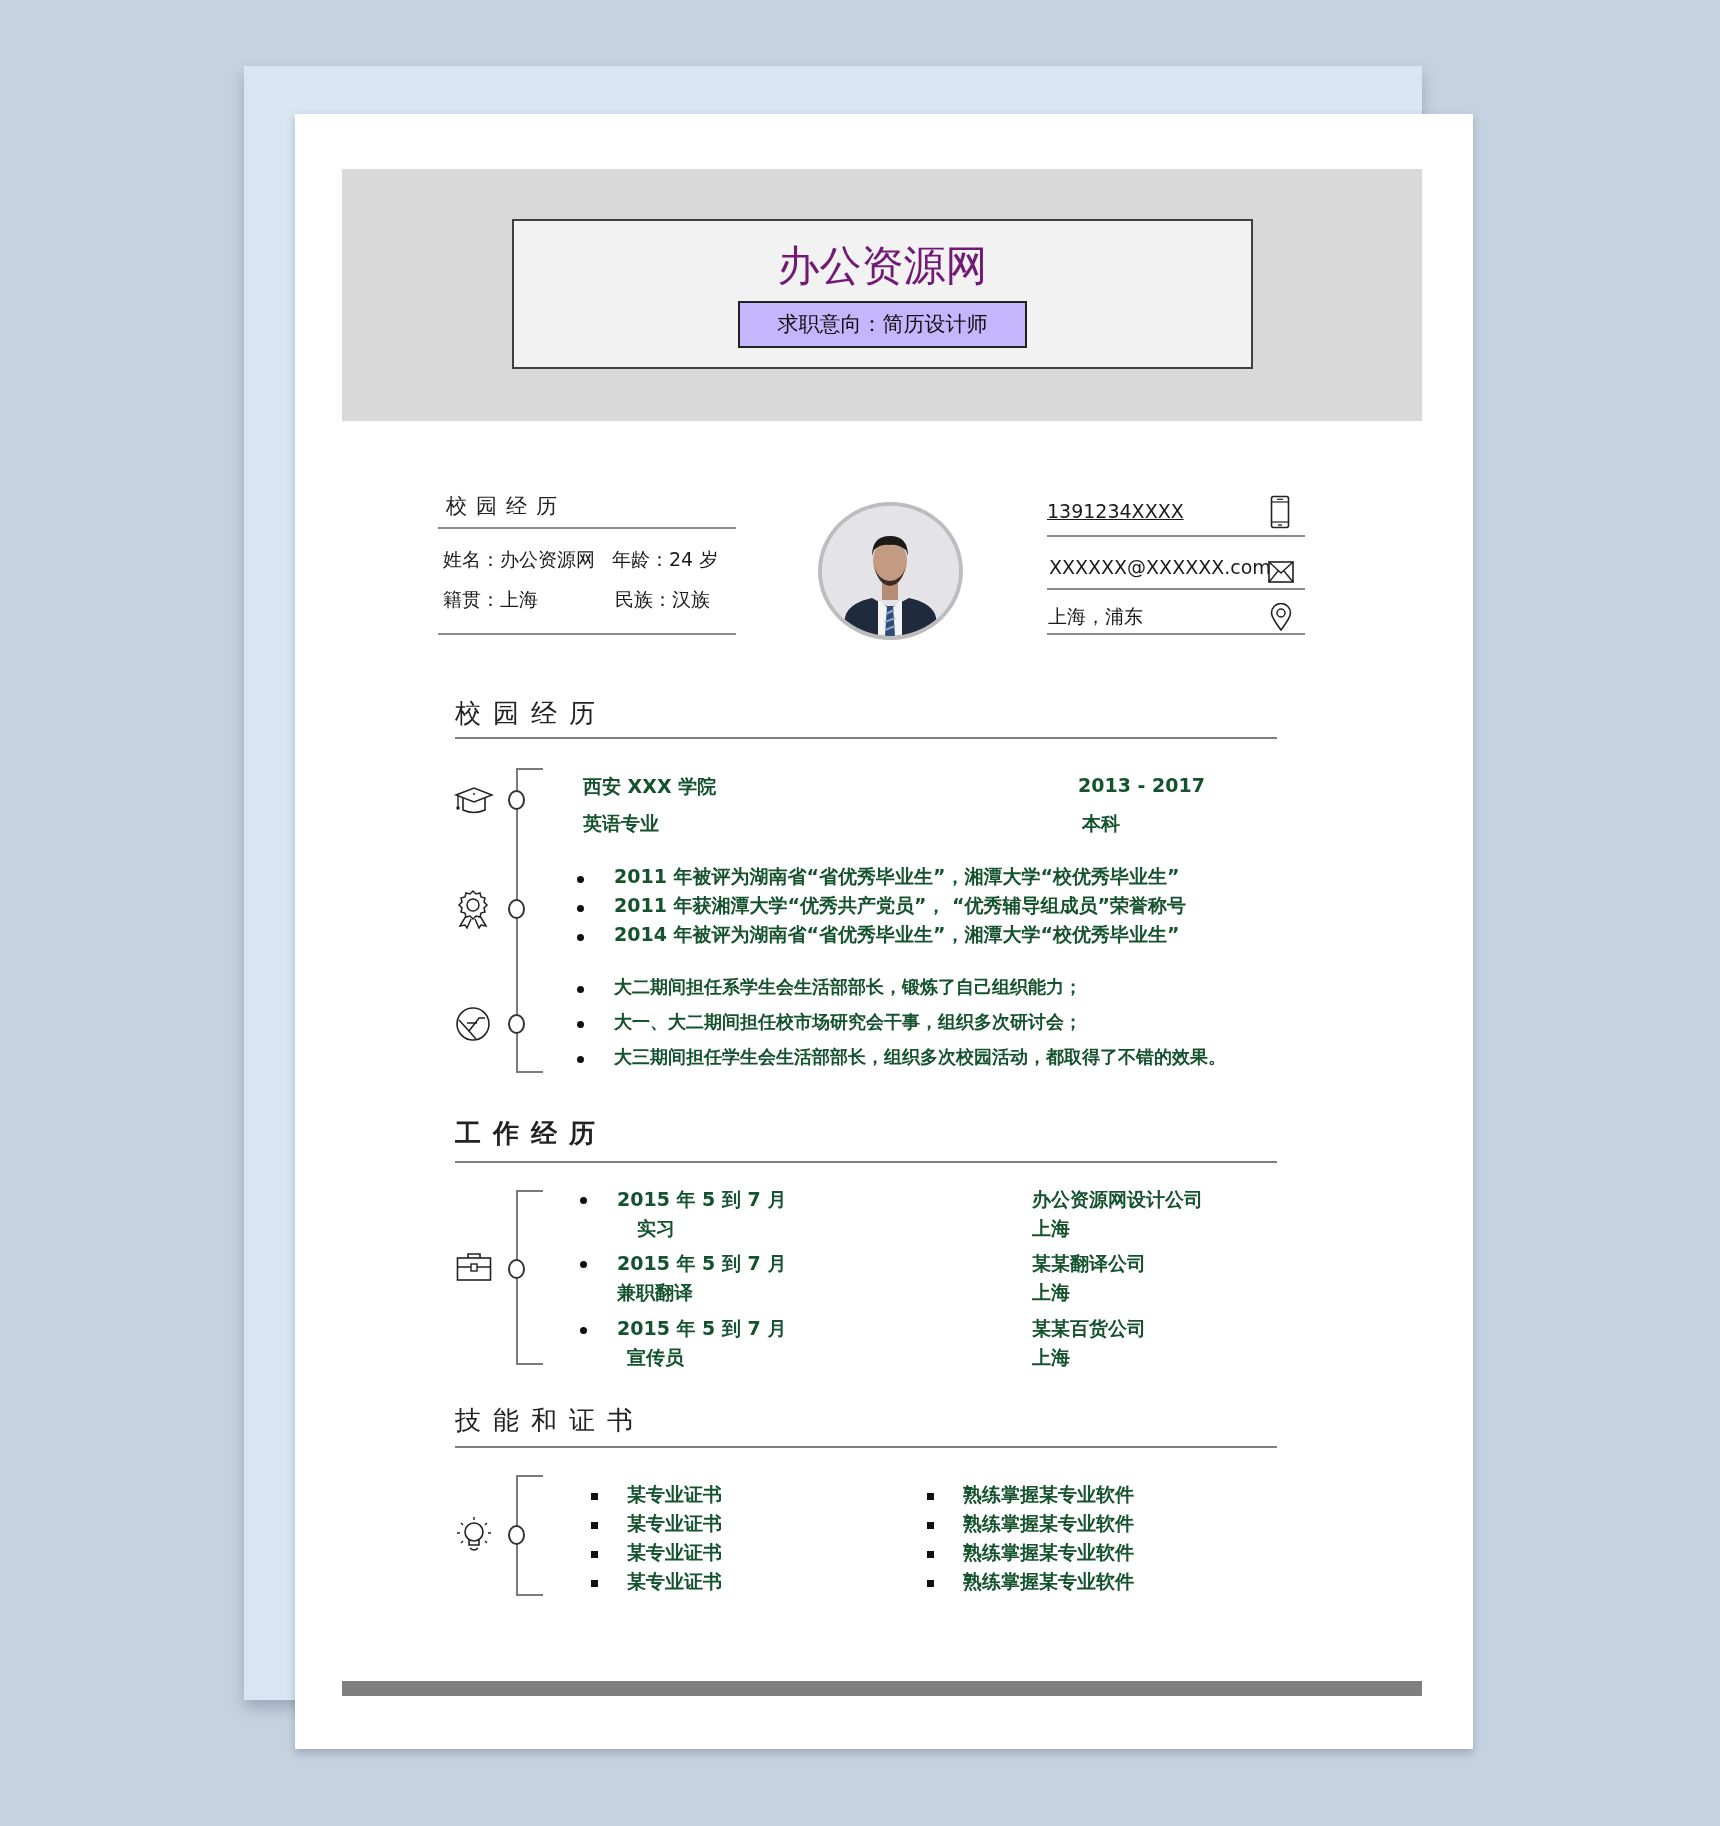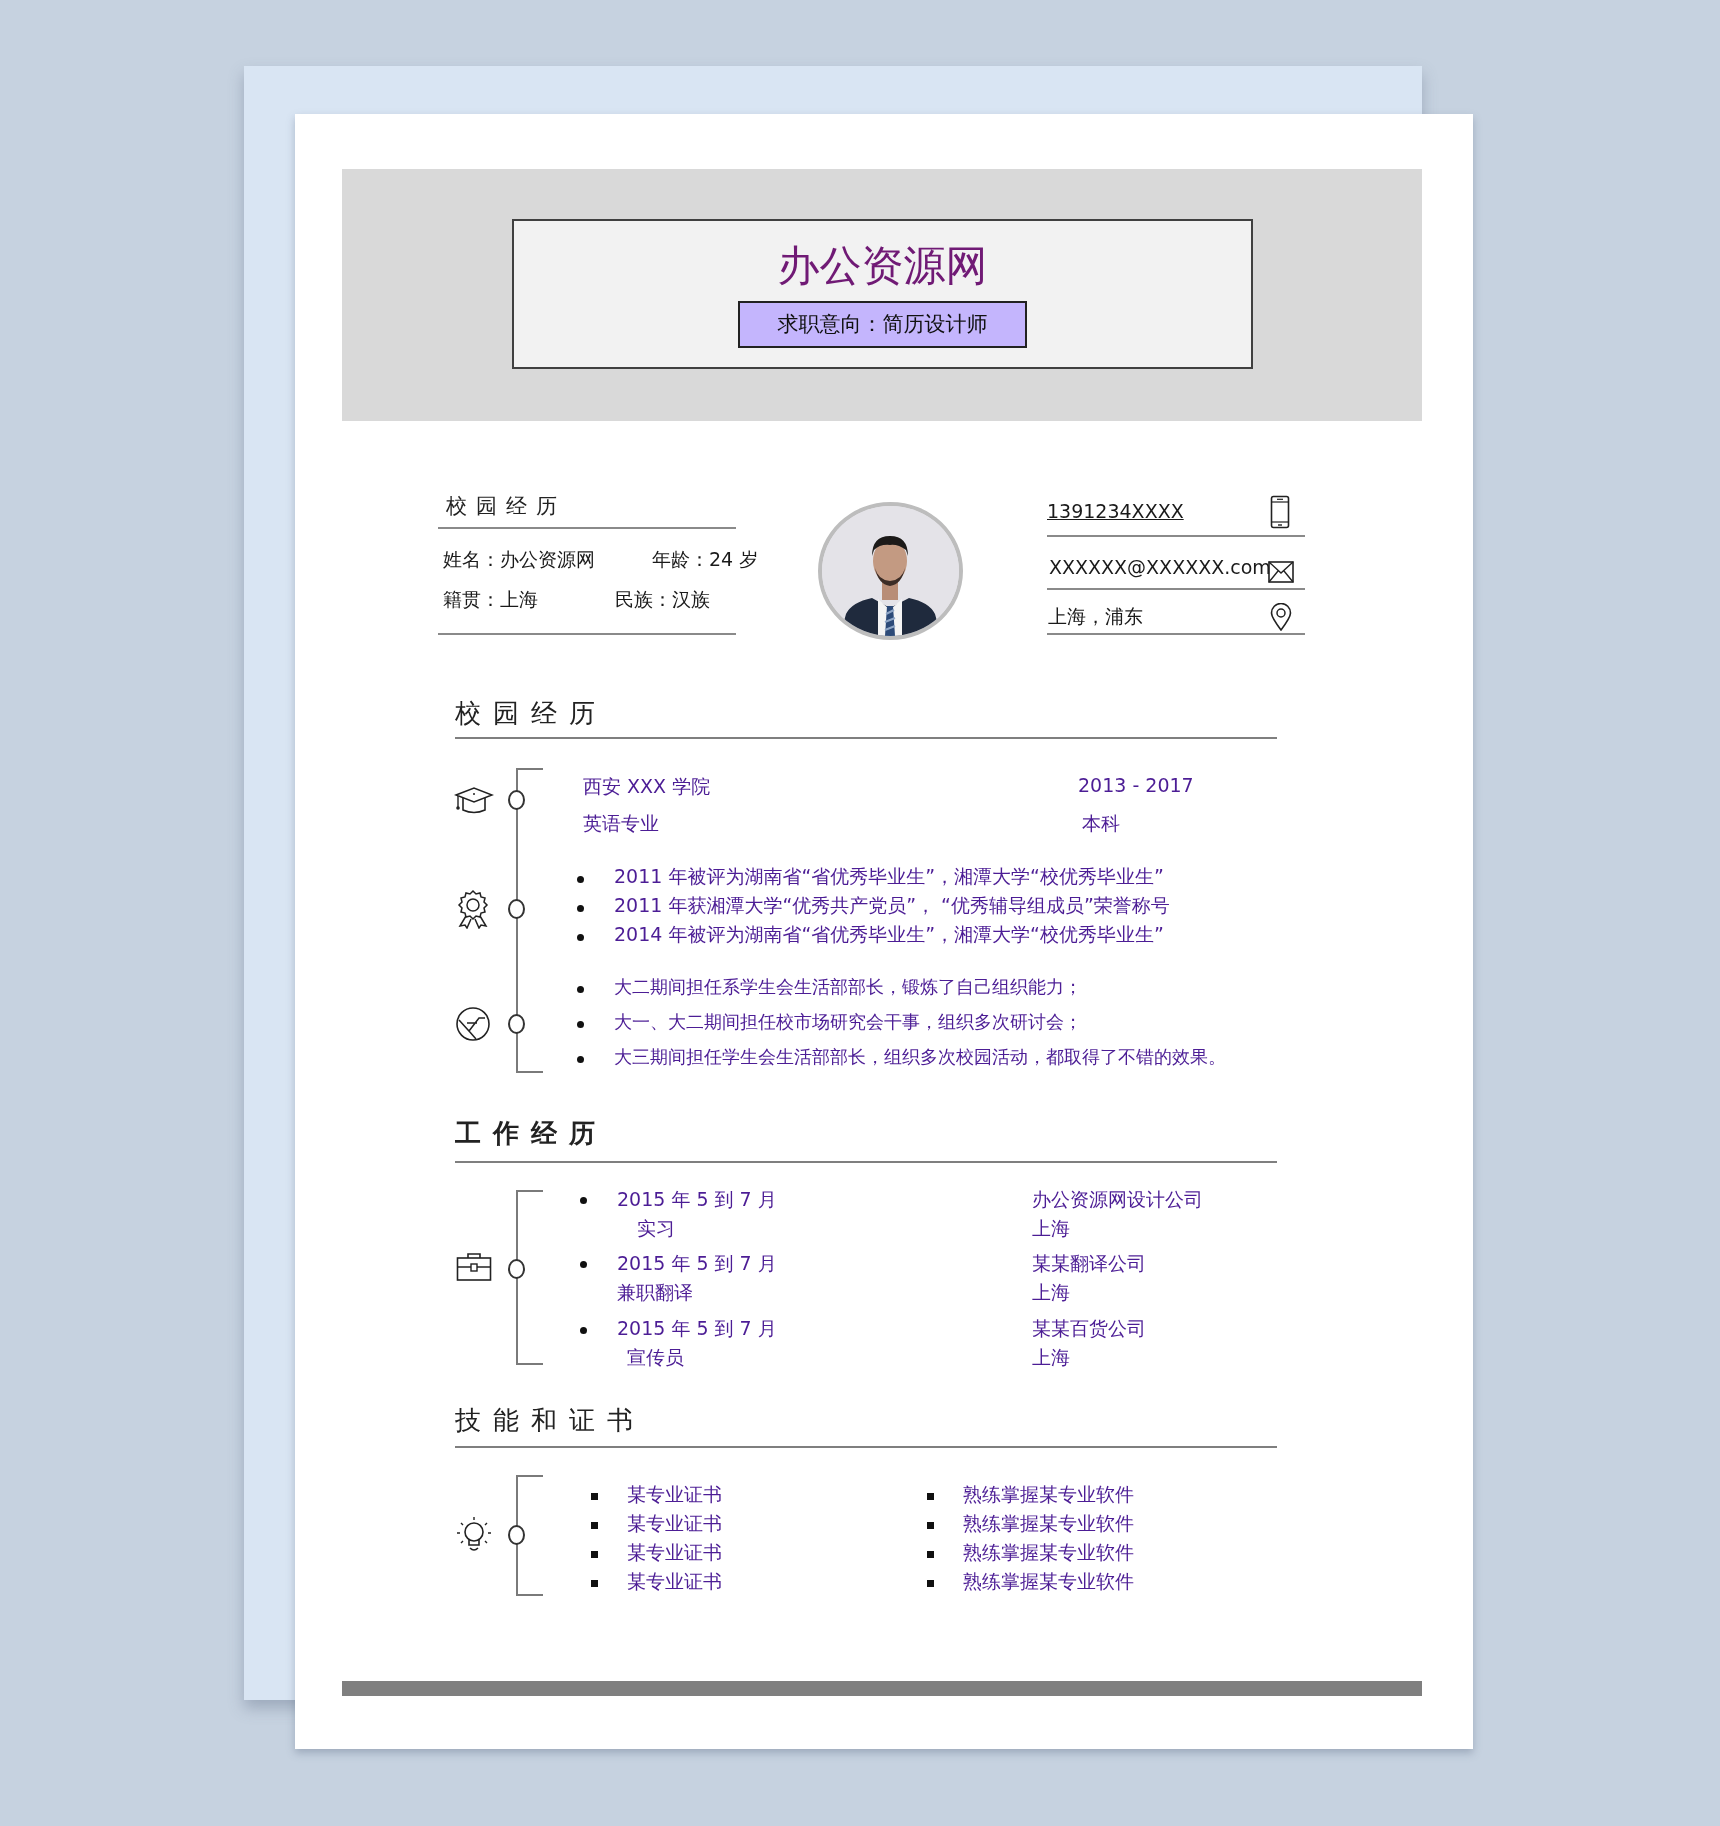--- a/index.html
+++ b/index.html
@@ -55,21 +55,21 @@
     overflow: hidden;
   }
   .contact-text { font-size: 19px; color: #1a1a1a; white-space: nowrap; }
   .section-title { font-size: 26px; letter-spacing: 12px; color: #222; }
   .tl-line { width: 2px; background: #7a7a7a; }
   .tl-tick { height: 2px; width: 27px; background: #7a7a7a; }
   .tl-dot {
     width: 17px; height: 20px; border-radius: 50%;
     border: 2px solid #333; background: #fff;
   }
-  .body-text { font-size: 19px; color: #4c1d95; white-space: nowrap; }
+  .body-text { font-size: 19px; color: #14532d; white-space: nowrap; font-weight: bold; }
   .bullet-dot { width: 7px; height: 7px; border-radius: 50%; background: #111; }
   .bullet-sq { width: 7px; height: 7px; background: #111; }
   .footer-bar {
     left: 342px; top: 1681px; width: 1080px; height: 15px;
     background: #7f7f7f;
   }
   svg { display: block; }
 </style>
 </head>
 <body>
@@ -78,21 +78,21 @@
 <div class="abs sheet-front"></div>
 
 <div class="abs header-band"></div>
 <div class="abs title-box"></div>
 <div class="abs title-text">办公资源网</div>
 <div class="abs subtitle-box">求职意向：简历设计师</div>
 
 <div class="abs sec-small-title" style="left:446px; top:492px;">校园经历</div>
 <div class="abs rule-thin" style="left:438px; top:527px; width:298px;"></div>
 <div class="abs info-text" style="left:443px; top:547px;">姓名：办公资源网</div>
-<div class="abs info-text" style="left:652px; top:547px;">年龄：24 岁</div>
+<div class="abs info-text" style="left:612px; top:547px;">年龄：24 岁</div>
 <div class="abs info-text" style="left:443px; top:587px;">籍贯：上海</div>
 <div class="abs info-text" style="left:615px; top:587px;">民族：汉族</div>
 <div class="abs rule-thin" style="left:438px; top:633px; width:298px;"></div>
 
 <div class="abs avatar">
   <svg width="137" height="130" viewBox="0 0 137 130">
     <rect width="137" height="130" fill="#e4e3e8"></rect>
     <path d="M18 130 L24 108 Q30 96 50 92 L68 102 L87 92 Q107 96 113 108 L119 130 Z" fill="#1f2a3d"></path>
     <path d="M56 93 L68 104 L80 93 L80 130 L56 130 Z" fill="#f4f4f4"></path>
     <path d="M65 100 L71 100 L73 130 L63 130 Z" fill="#2c4a78"></path>

